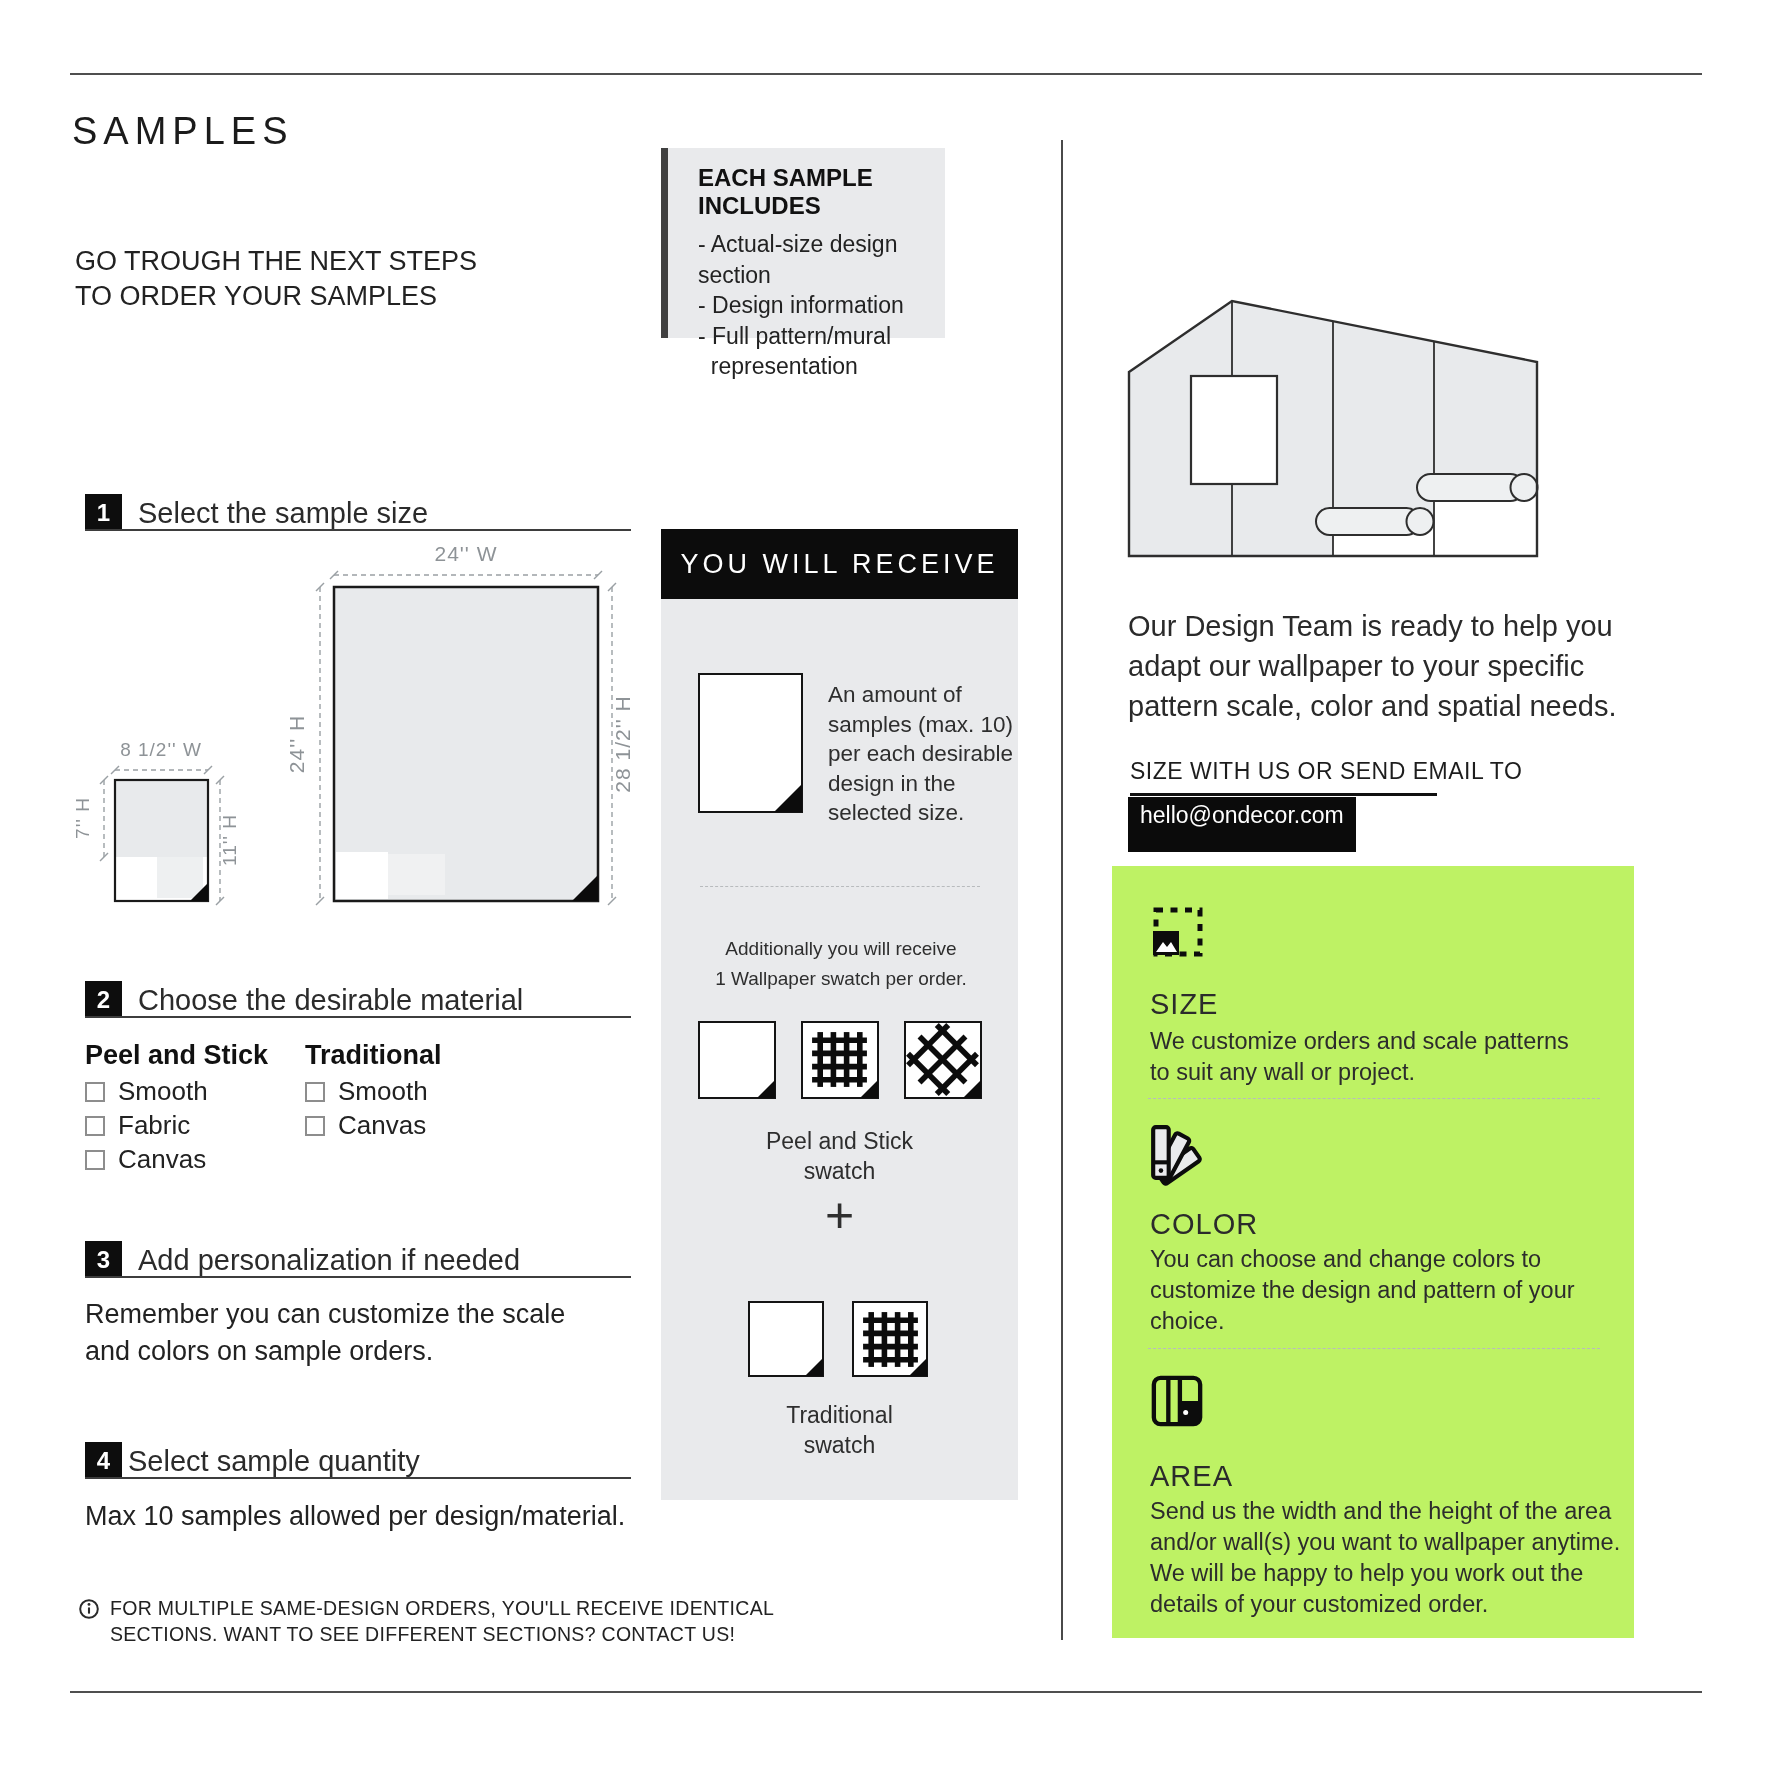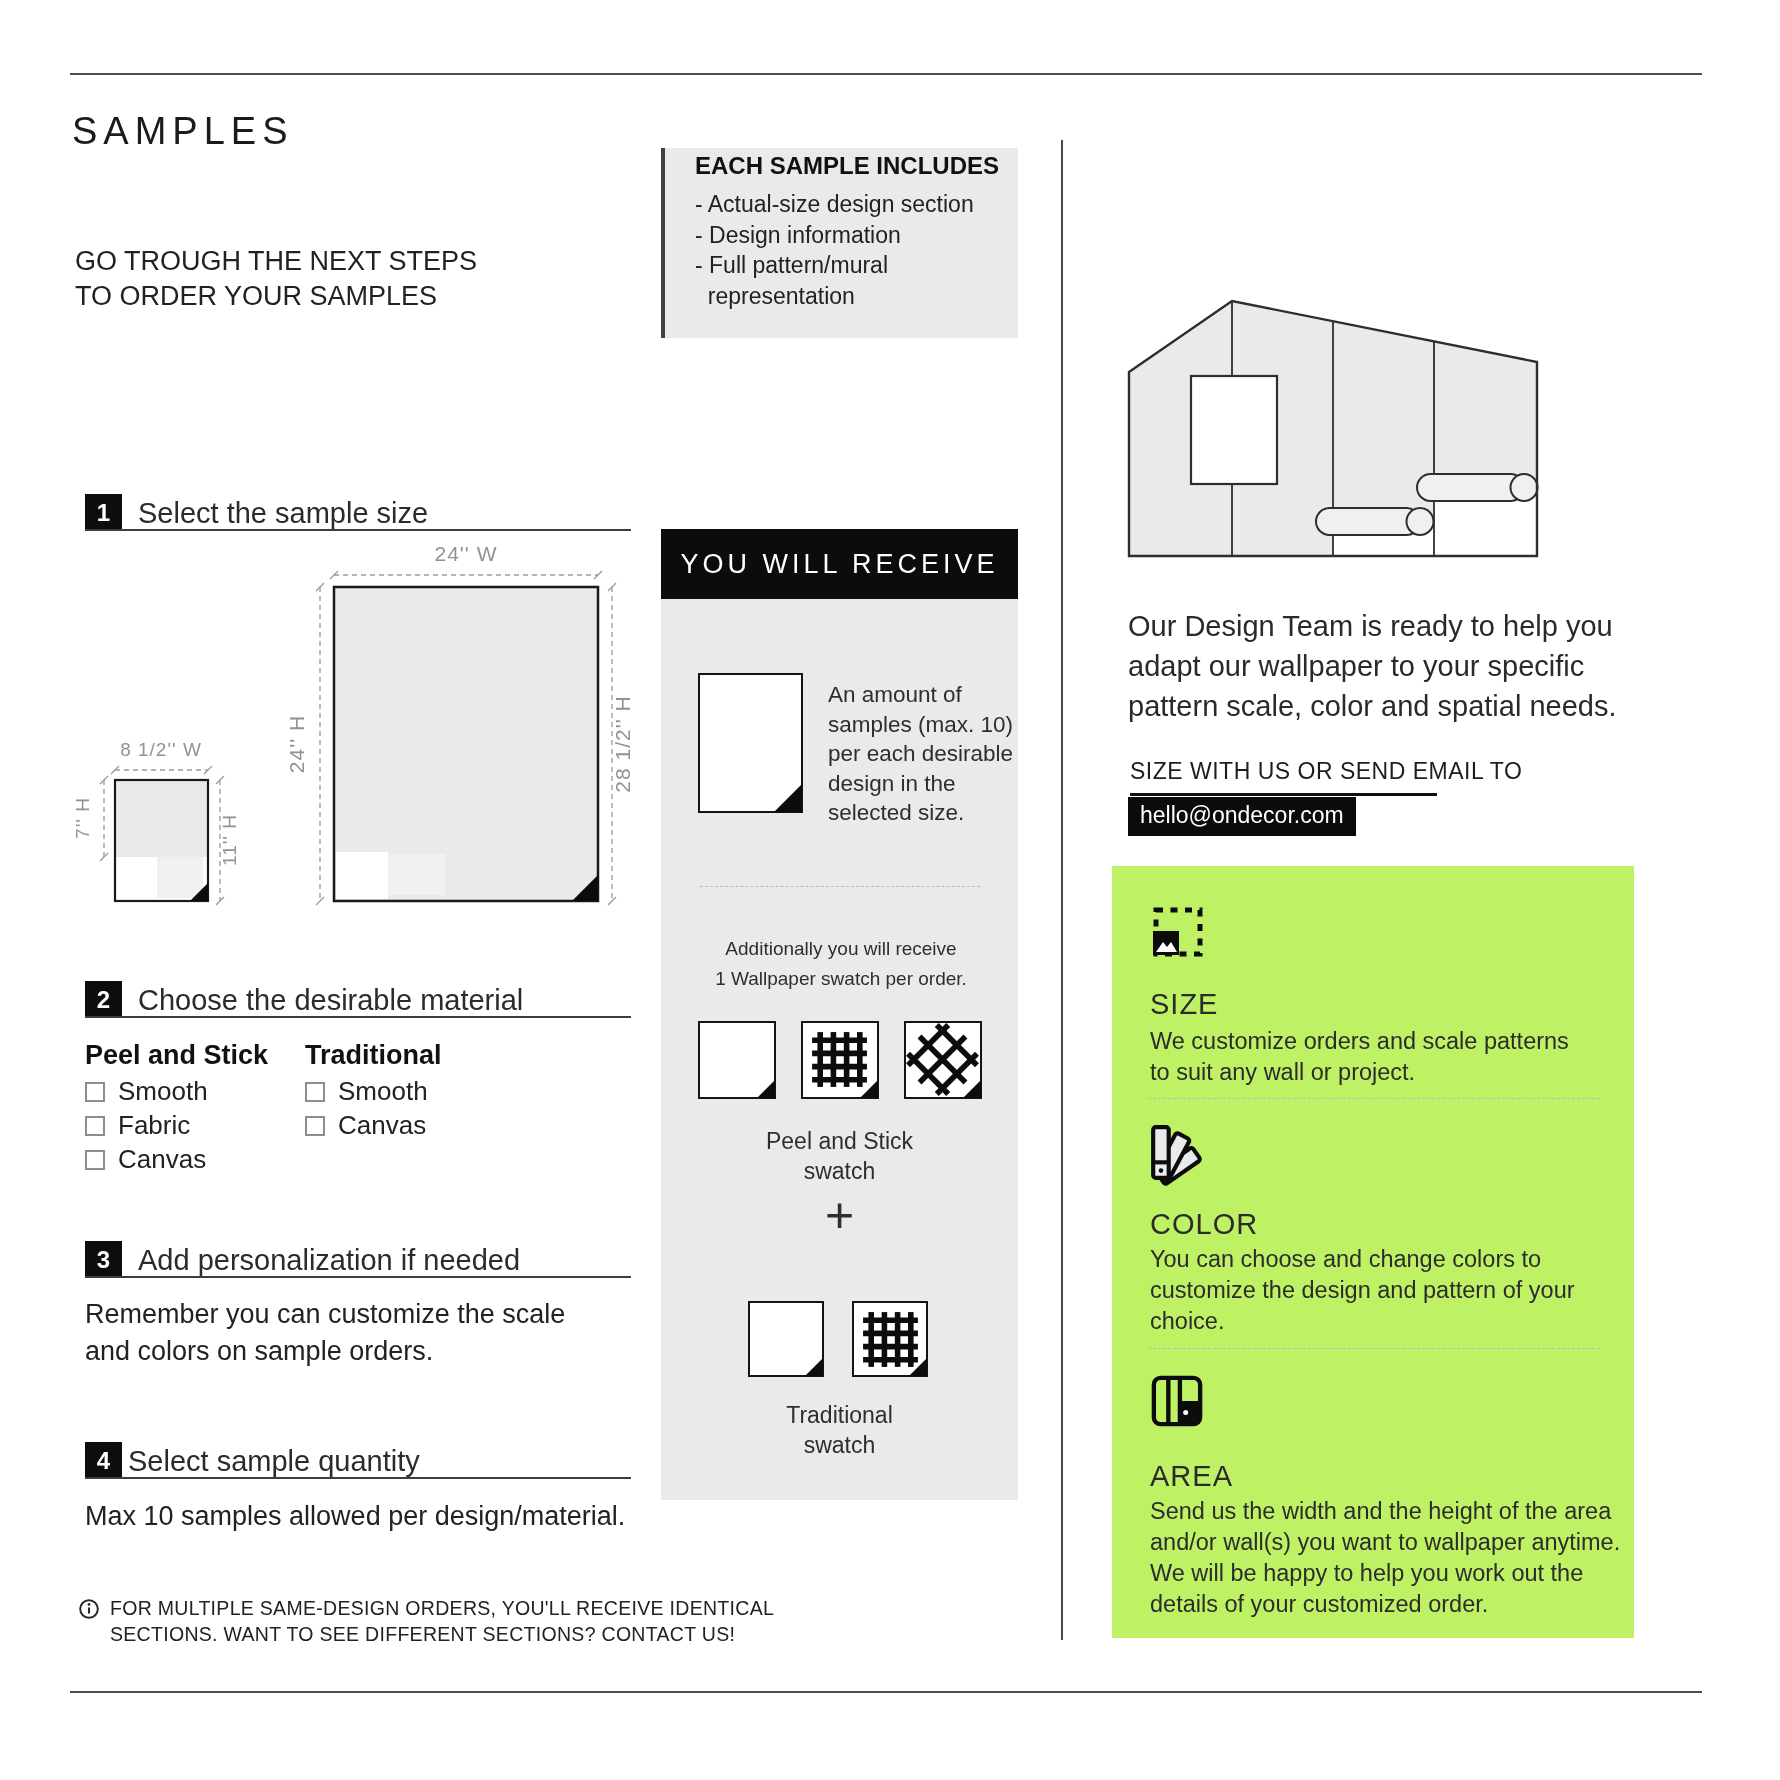--- a/index.html
+++ b/index.html
@@ -12,22 +12,22 @@
   .subtitle{font-size:27px;line-height:35px;color:#222;}
   .step-num{position:absolute;width:37px;height:37px;background:#0d0d0d;color:#fff;
             font-size:24px;font-weight:bold;text-align:center;line-height:37px;}
   .step-label{position:absolute;font-size:29px;color:#2b2b2b;}
   .step-rule{position:absolute;width:546px;height:2px;background:#3d3d3d;}
   .mat-title{position:absolute;font-size:27px;font-weight:bold;color:#111;}
   .opt{position:absolute;display:flex;align-items:center;gap:13px;font-size:26px;color:#222;}
   .cbx{width:16px;height:16px;border:2px solid #8d8d8d;background:#fff;flex:0 0 auto;}
   .note{position:absolute;font-size:27px;line-height:37px;color:#222;}
   .footer-note{position:absolute;font-size:19.5px;line-height:26px;letter-spacing:.3px;color:#222;}
-  .es-box{position:absolute;left:661px;top:148px;width:357px;height:190px;background:#e9eaec;
-          border-left:4px solid #404040;box-sizing:border-box;padding:4px 14px 0 30px;}
+  .es-box{position:absolute;left:661px;top:148px;width:284px;height:190px;background:#e9eaec;
+          border-left:7px solid #404040;box-sizing:border-box;padding:16px 14px 0 30px;}
   .es-title{font-size:24px;font-weight:bold;color:#111;margin-bottom:9px;}
   .es-item{font-size:23px;line-height:30.5px;color:#222;}
   .ywr-head{position:absolute;left:661px;top:529px;width:357px;height:70px;background:#0c0c0c;
             color:#fff;font-size:27px;letter-spacing:4px;text-align:center;line-height:70px;}
   .ywr-body{position:absolute;left:661px;top:599px;width:357px;height:901px;background:#e9eaec;}
   .page-icon{position:absolute;left:698px;top:673px;width:105px;height:140px;background:#fff;
              border:2.5px solid #141414;box-sizing:border-box;}
   .fold{position:absolute;right:-1px;bottom:-1px;width:0;height:0;
         border-left:28px solid transparent;border-bottom:28px solid #0c0c0c;}
   .fold-sm{position:absolute;right:-1px;bottom:-1px;width:0;height:0;
@@ -36,21 +36,21 @@
           box-sizing:border-box;}
   .swatch svg{position:absolute;left:4px;top:4px;width:65px;height:65px;overflow:visible;}
   .dash-div{position:absolute;border-top:1.6px dashed #b8bbbd;}
   .ctext{text-align:center;}
   .plus{position:absolute;font-size:50px;font-weight:300;color:#2f2f2f;}
   .feat-panel{position:absolute;left:1112px;top:866px;width:522px;height:772px;background:#bef264;}
   .feat-head{position:absolute;font-size:29px;letter-spacing:1px;color:#2b2b2b;}
   .feat-text{position:absolute;font-size:23.5px;line-height:31px;color:#2c2c2c;}
   .contact-label{position:absolute;font-size:23px;letter-spacing:.5px;color:#1d1d1d;}
   .email-badge{position:absolute;background:#0b0b0b;color:#fff;font-size:23px;
-               padding:5px 12px 7px 12px;}
+               padding:5px 12px 23px 12px;}
   .intro{position:absolute;font-size:29px;line-height:40px;color:#2a2a2a;}
   .vdiv{position:absolute;width:2px;background:#4a4a4a;}
   svg{display:block;}
   svg.ovis{overflow:visible;}
 </style>
 </head>
 <body>
 
 <div class="canvas">
 

